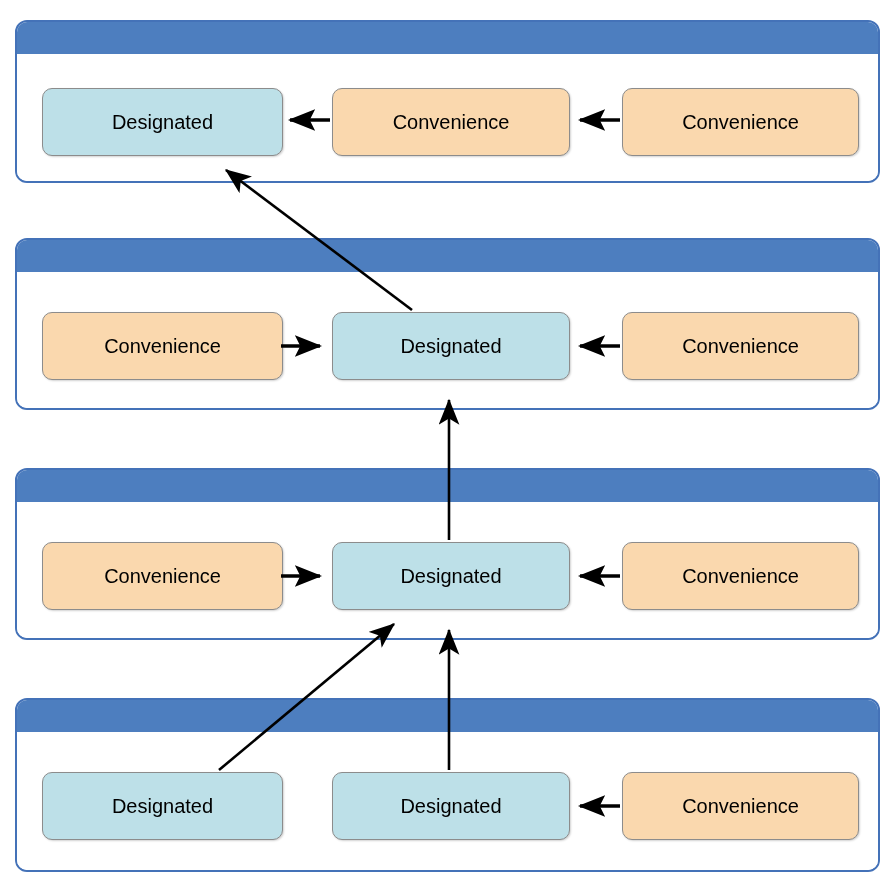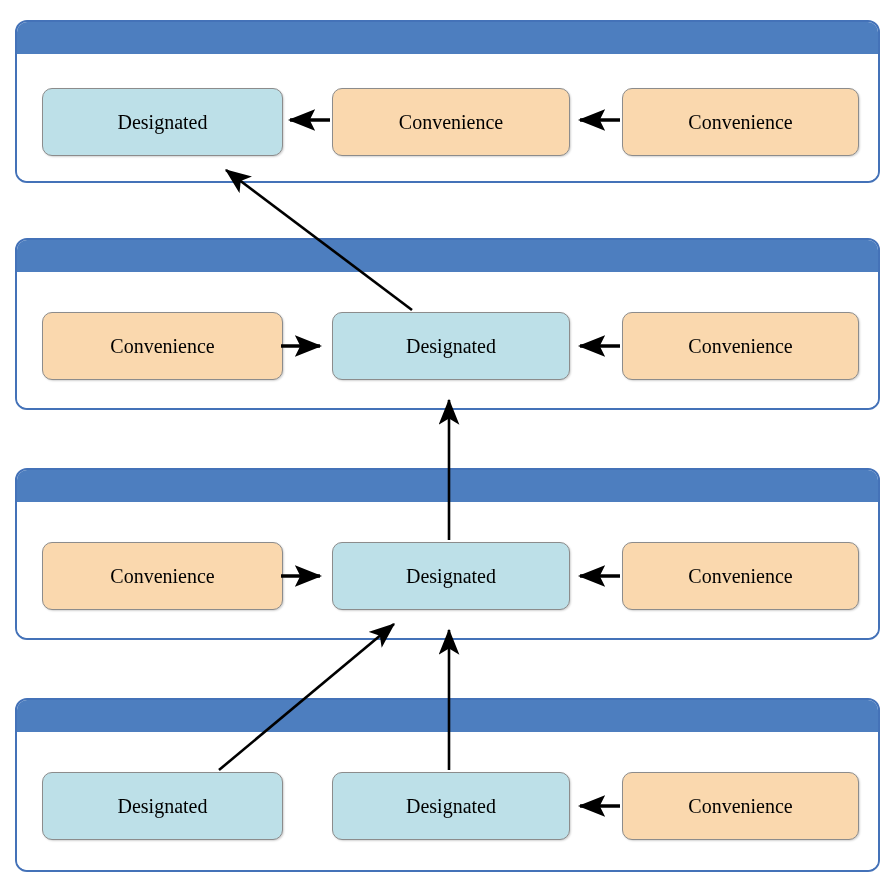--- a/index.html
+++ b/index.html
@@ -14,21 +14,21 @@
          background:#ffffff;overflow:hidden;}
   .panel-header{position:absolute;left:0;top:0;width:100%;height:32px;
                 background:#4D7EBF;}
   .panel-body{position:absolute;left:0;top:32px;right:0;bottom:0;background:#ffffff;}
 
   
   .node{position:absolute;box-sizing:border-box;
         border:1.5px solid #8C8C8C;border-radius:10px;
         display:flex;align-items:center;justify-content:center;
         font-size:20px;color:#000000;line-height:1;
-        box-shadow:1px 1px 2px rgba(0,0,0,0.18);font-family:Liberation Serif, serif;}
+        box-shadow:1px 1px 2px rgba(0,0,0,0.18);}
   .node.designated{background:#BDE0E8;}
   .node.convenience{background:#FAD8AE;}
 
   
   #links{position:absolute;left:0;top:0;width:896px;height:888px;
          pointer-events:none;overflow:visible;}
 </style>
 </head>
 <body>
 

